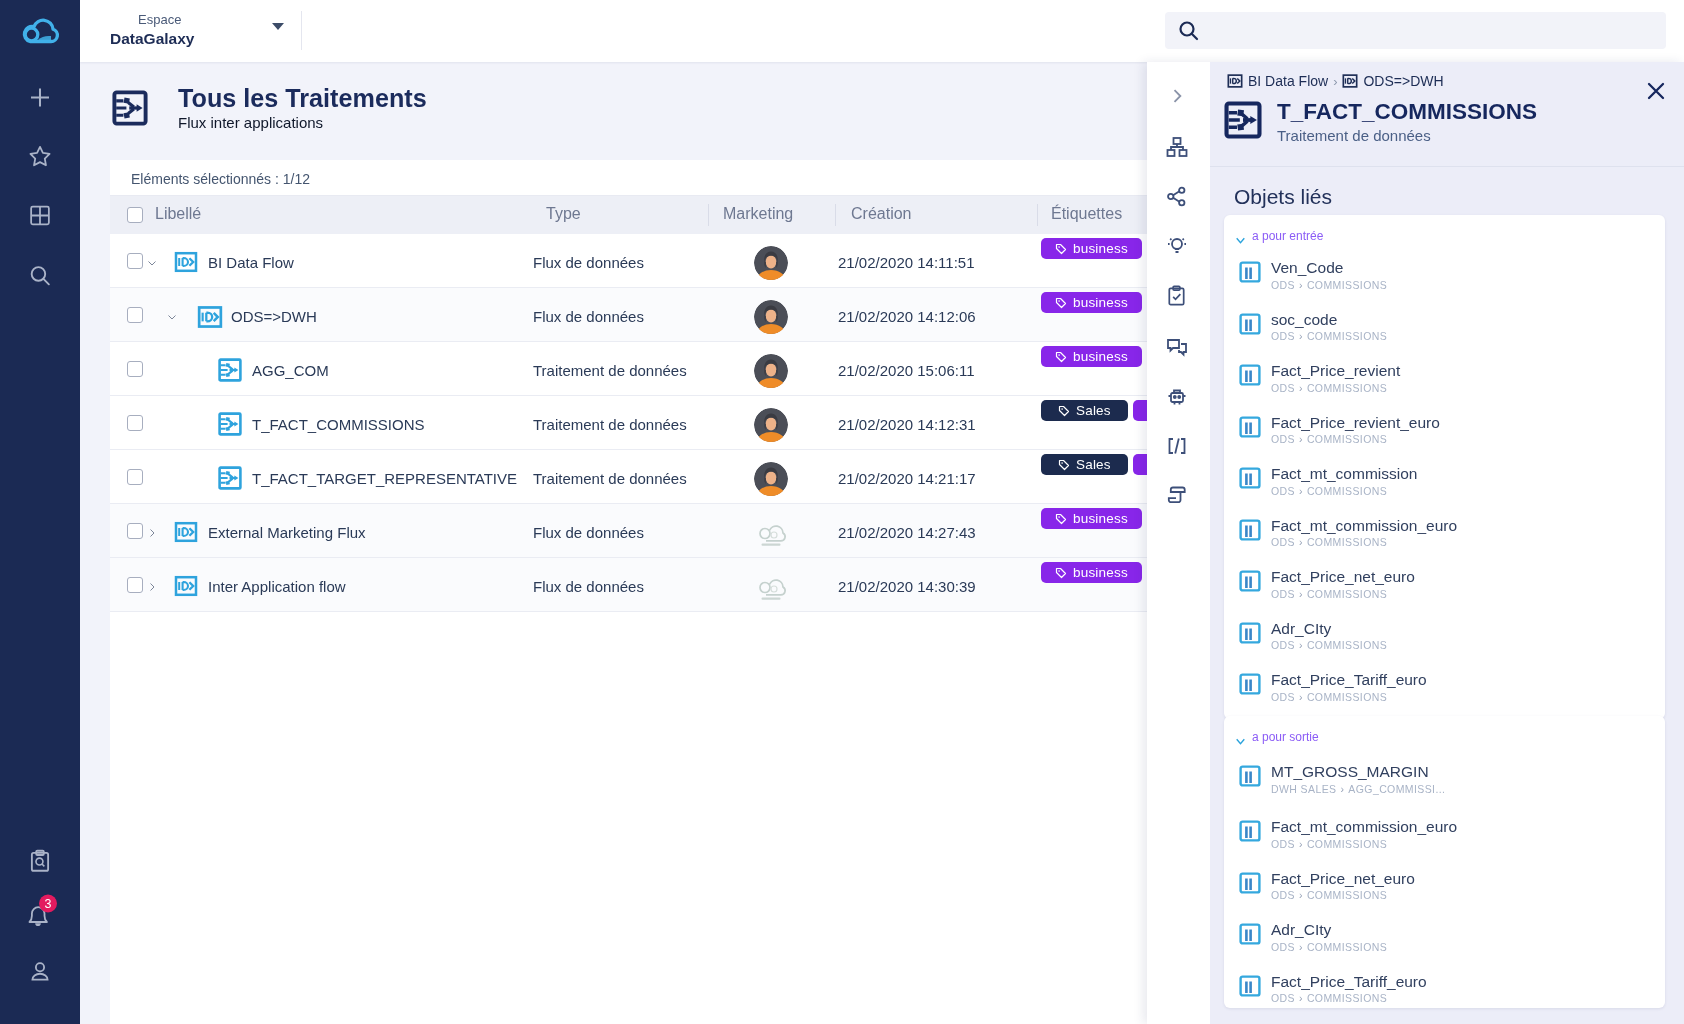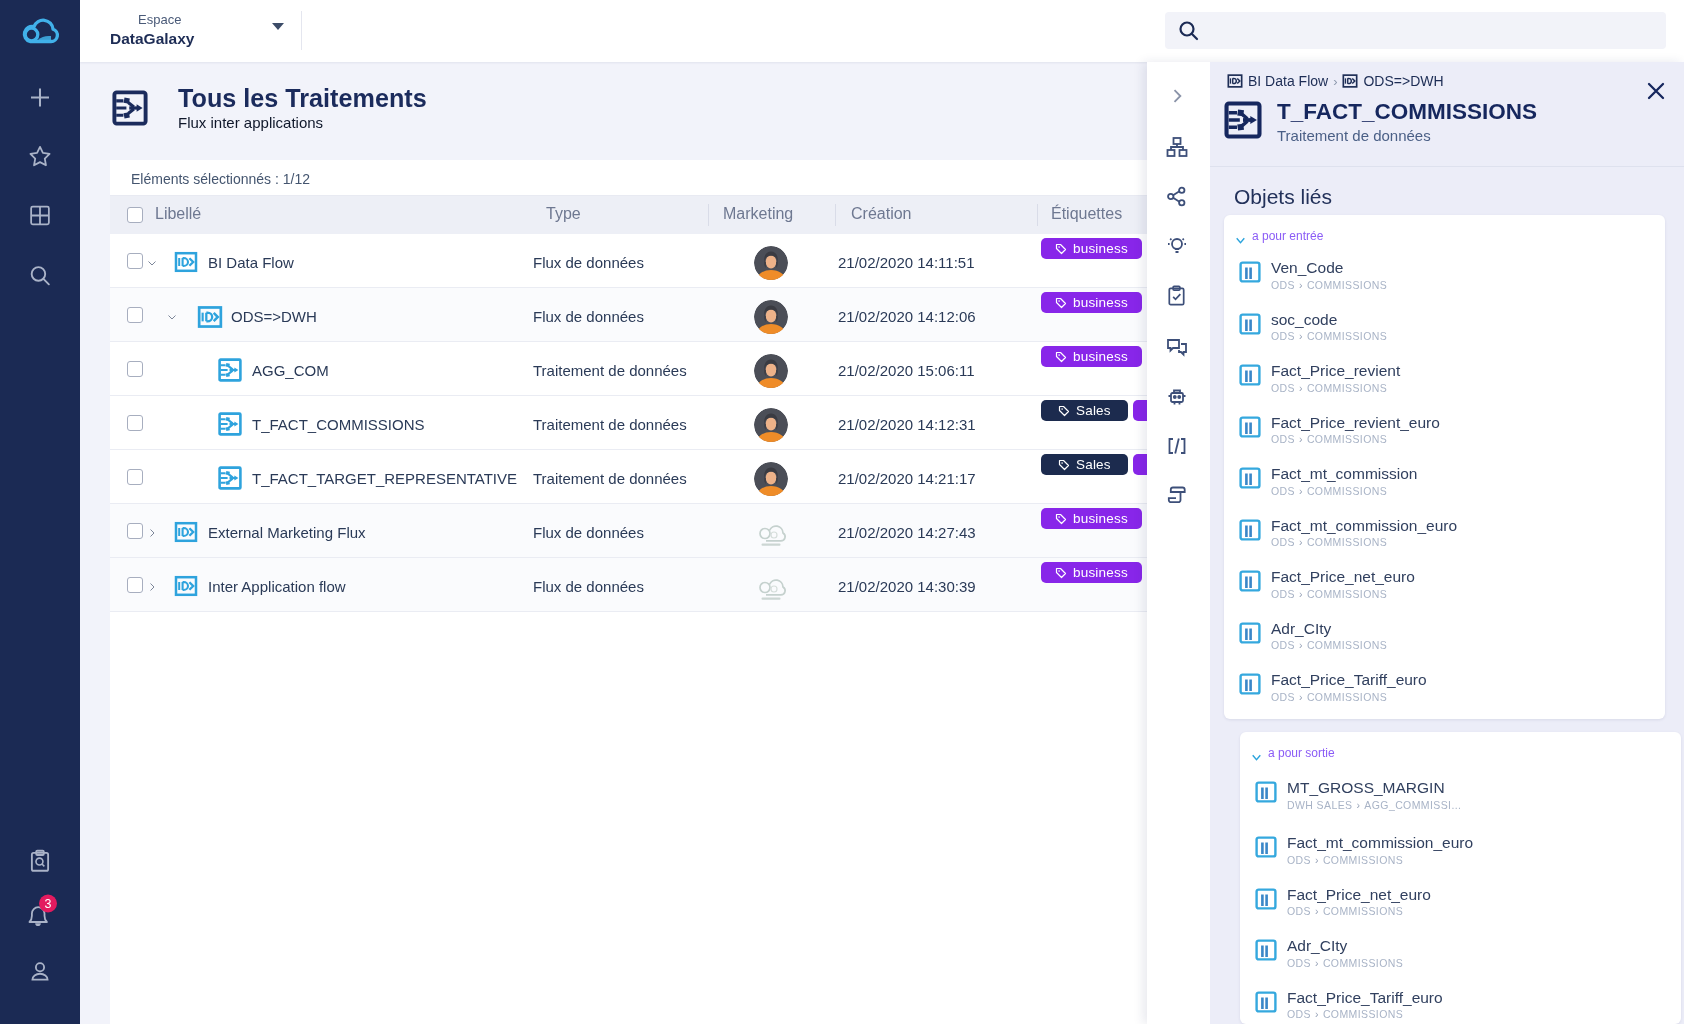--- a/index.html
+++ b/index.html
@@ -56,21 +56,21 @@
   .bc .sep { color:#8d99ad; font-size:13px; }
   .closex { position:absolute; left:436px; top:19px; }
   .ptitle-ic { position:absolute; left:14px; top:39px; }
   .ptitle { position:absolute; left:67px; top:37px; font-size:22.5px; font-weight:700; color:#16275e; }
   .psub { position:absolute; left:67px; top:65px; font-size:15px; color:#4a5f86; }
   .pdivide { position:absolute; left:0; top:104px; width:474px; height:1px; background:#dee1ee; }
   .objlies { position:absolute; left:24px; top:123px; font-size:21px; font-weight:400; color:#22315a; }
 
   .card { position:absolute; left:14px; width:441px; background:#fff; border-radius:6px; box-shadow:0 1px 3px rgba(40,50,100,.10); }
   .card1 { top:153px; height:504px; }
-  .card2 { top:670px; height:292px;margin-left:16px; }
+  .card2 { top:654px; height:292px; }
   .chead { position:absolute; left:28px; top:14px; font-size:12px; font-weight:400; color:#8b5cf6; }
   .cchev { position:absolute; left:10px; top:19px; }
   .item { position:absolute; left:14px; }
   .it-ic { position:absolute; left:0; top:0; }
   .it-name { position:absolute; left:33px; top:-1px; font-size:15.5px; color:#31405f; white-space:nowrap; }
   .it-bc { position:absolute; left:33px; top:18.5px; font-size:10.5px; letter-spacing:.4px; color:#a8b3c6; white-space:nowrap; }
   .it-bc b { font-weight:400; color:#97a3b8; padding:0 4px; }
 </style>
 </head>
 <body>

